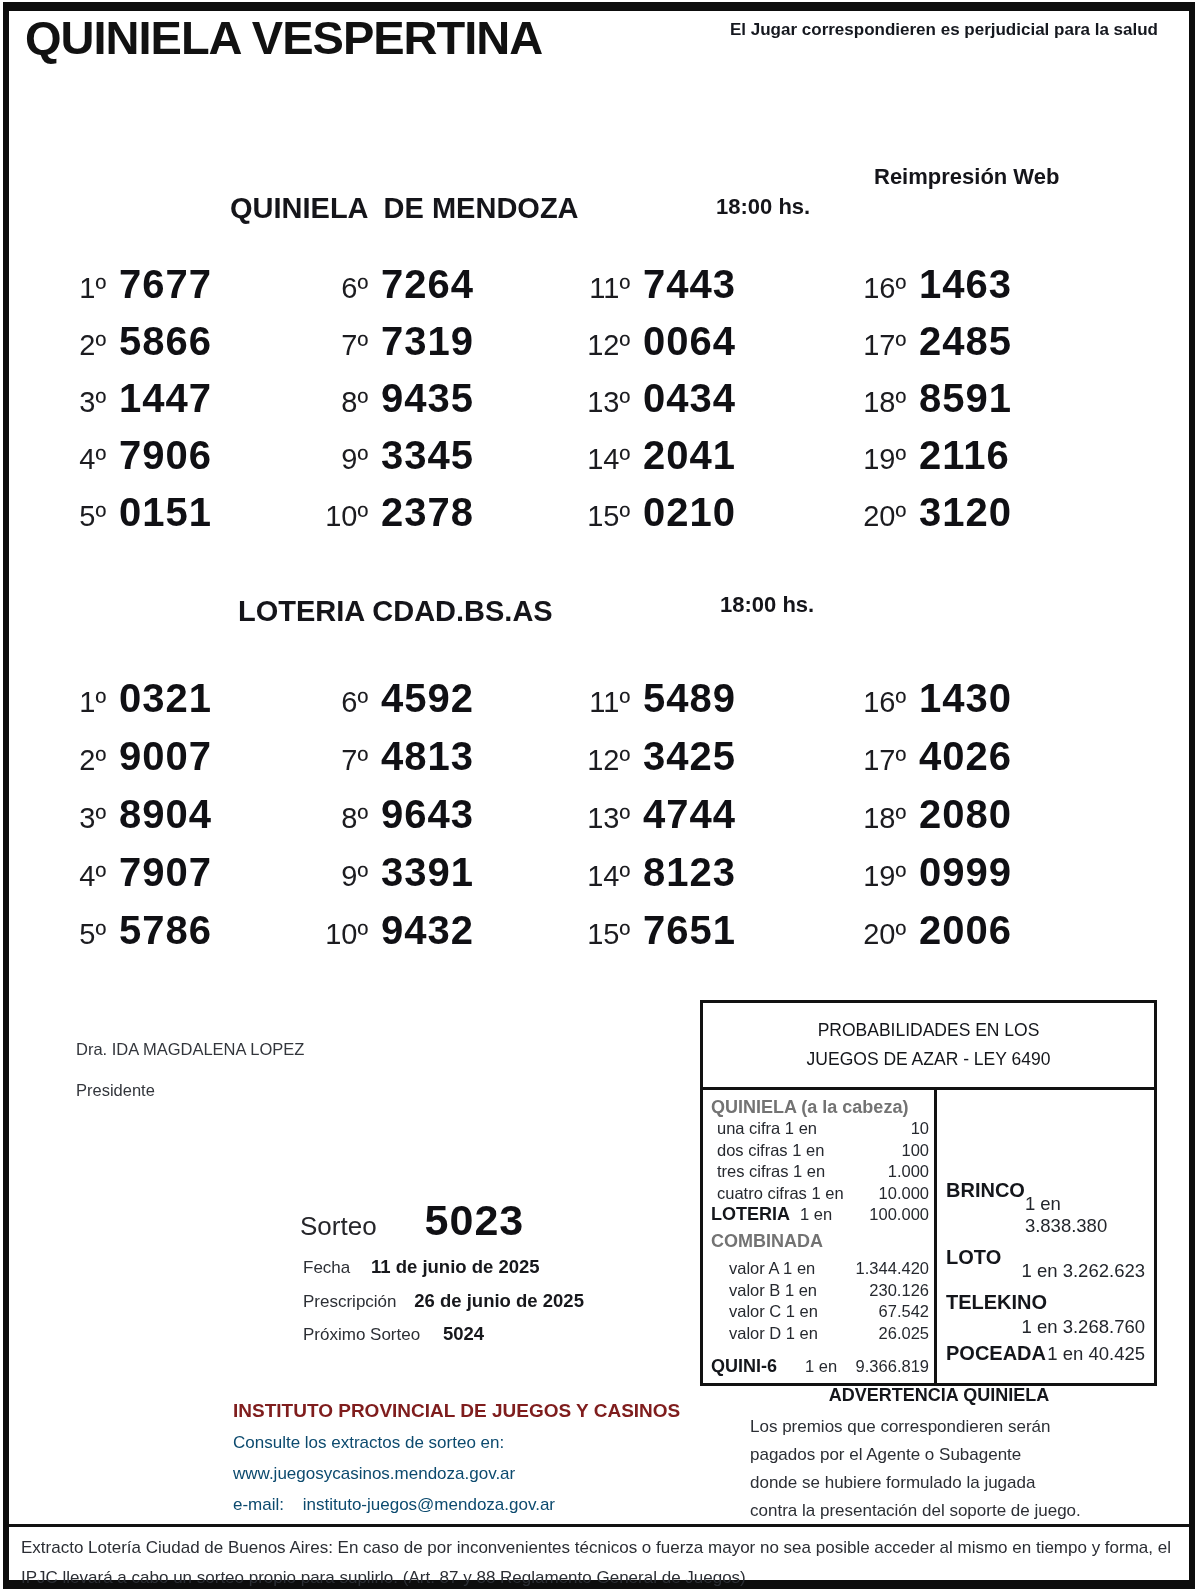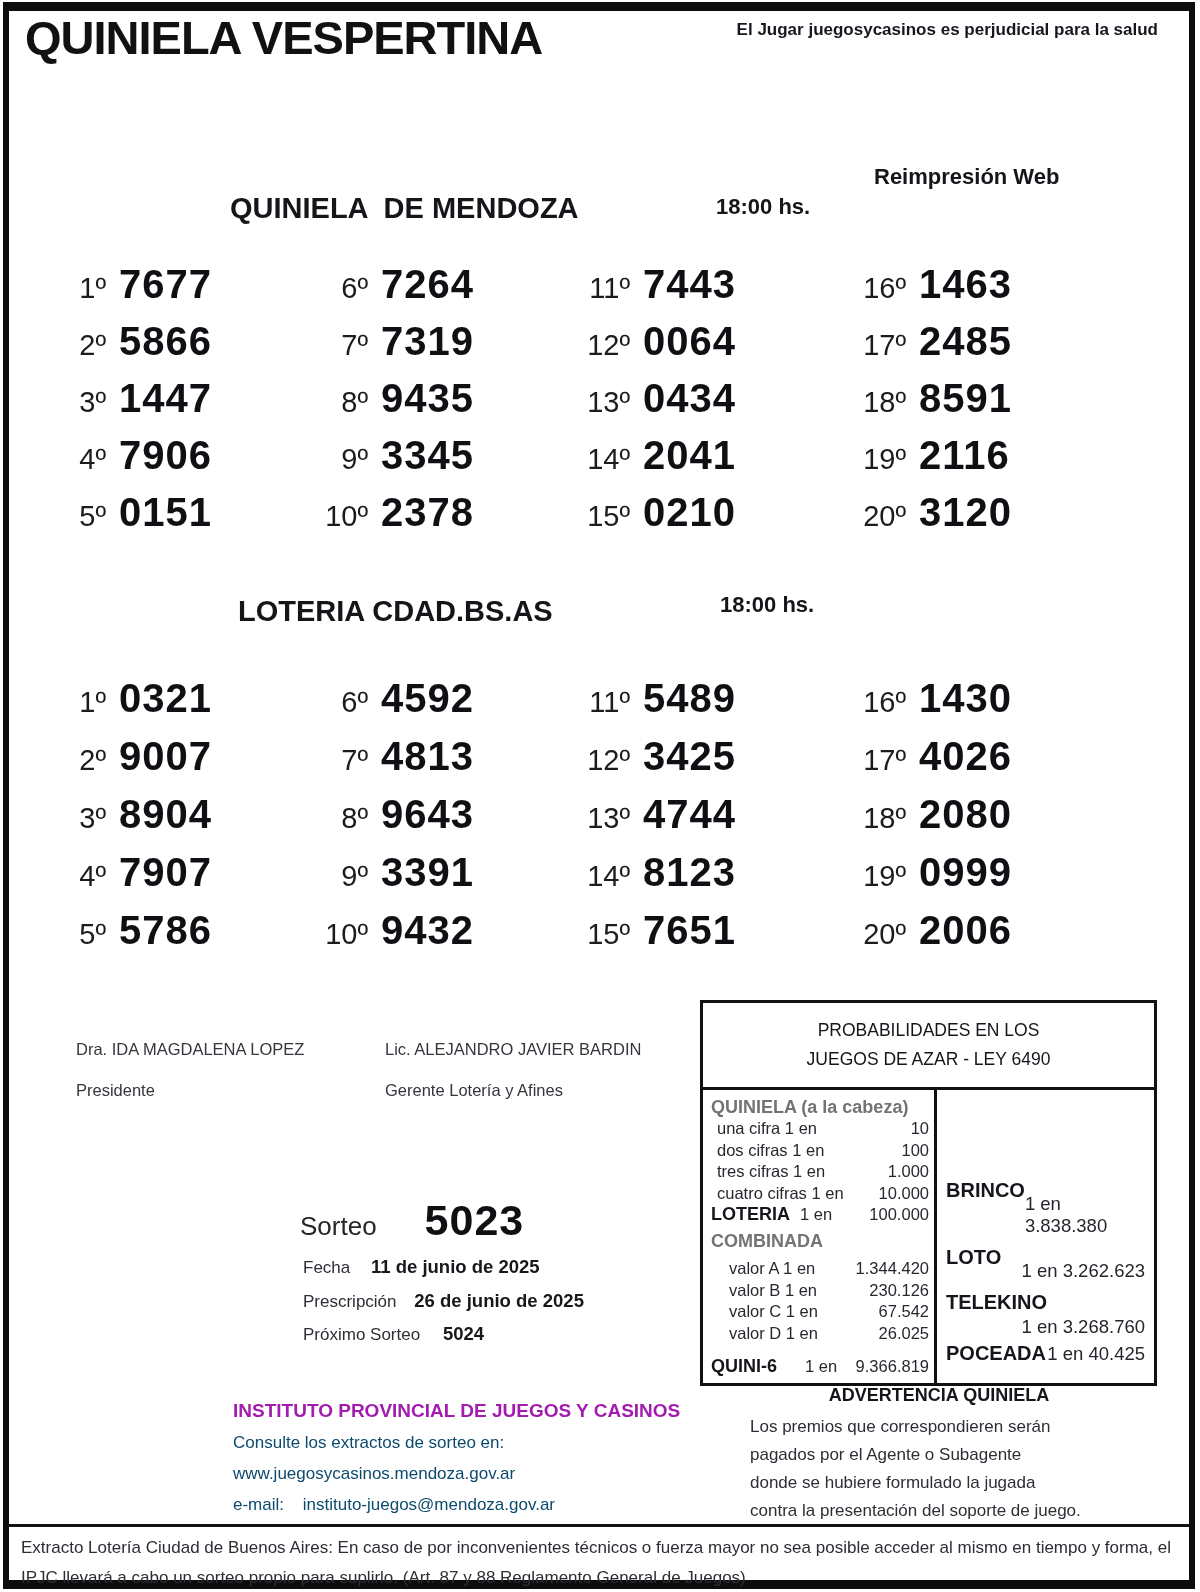--- a/index.html
+++ b/index.html
@@ -61,36 +61,36 @@
   .gname{font-size:20px;font-weight:bold;color:#14161b;}
   .gval{font-size:18.5px;color:#23262c;margin-top:14px;}
   .game.wrap{display:block;margin-bottom:4px;}
   .game.wrap .gval{display:block;text-align:right;margin-top:2px;}
   .game.inline{align-items:center;margin-top:2px;}
   .game.inline .gval{margin-top:0;}
   .advertencia{left:718px;top:1385px;width:442px;}
   .adv-title{text-align:center;font-size:18px;font-weight:bold;color:#14161b;}
   .adv-lines{margin-top:7px;padding-left:32px;font-size:17px;line-height:28px;color:#2c2f35;}
   .instituto{left:233px;top:1400px;}
-  .inst-name{font-size:19px;font-weight:bold;color:#a21caf;}
+  .inst-name{font-size:19px;font-weight:bold;color:#7f1d1d;}
   .inst-line{font-size:17px;color:#0c4a6e;margin-top:11px;}
   .inst-line .email{margin-left:14px;}
   .footer-sep{left:9px;right:11px;top:1524px;height:3px;background:#111;}
   .footer-text{
     left:21px;top:1533px;width:1152px;font-size:17px;line-height:30px;color:#2b2e34;
   }
 </style>
 </head>
 <body>
 
 <div class="canvas">
   <div class="page-border"></div>
 
   <div class="abs page-title">QUINIELA VESPERTINA</div>
-  <div class="abs health-warning">El Jugar juegosycasinos es perjudicial para la salud</div>
+  <div class="abs health-warning">El Jugar correspondieren es perjudicial para la salud</div>
   <div class="abs reprint">Reimpresión Web</div>
 
   <div class="abs sec-title" style="left:230px;top:192px;">QUINIELA  DE MENDOZA</div>
   <div class="abs sec-time" style="left:716px;top:194px;">18:00 hs.</div>
   <div class="abs grid grid-mendoza">
       <div class="result">
         <span class="pos">1º</span>
         <span class="num">7677</span>
       </div>
       <div class="result">
@@ -252,24 +252,20 @@
       </div>
       <div class="result">
         <span class="pos">20º</span>
         <span class="num">2006</span>
       </div>
     </div>
 
   <div class="abs" style="left:76px;top:1040px;">
     <div class="sig-name">Dra. IDA MAGDALENA LOPEZ</div>
     <div class="sig-role">Presidente</div>
-  </div>
-  <div class="abs" style="left:385px;top:1040px;">
-    <div class="sig-name">Lic. ALEJANDRO JAVIER BARDIN</div>
-    <div class="sig-role">Gerente Lotería y Afines</div>
   </div>
 
   <div class="abs sorteo-line">
     <span class="sorteo-label">Sorteo</span>
     <span class="sorteo-number">5023</span>
   </div>
   <div class="abs draw-line" style="left:303px;top:1256px;">
     <span>Fecha</span>
     <b style="margin-left:16px;">11 de junio de 2025</b>
   </div>

